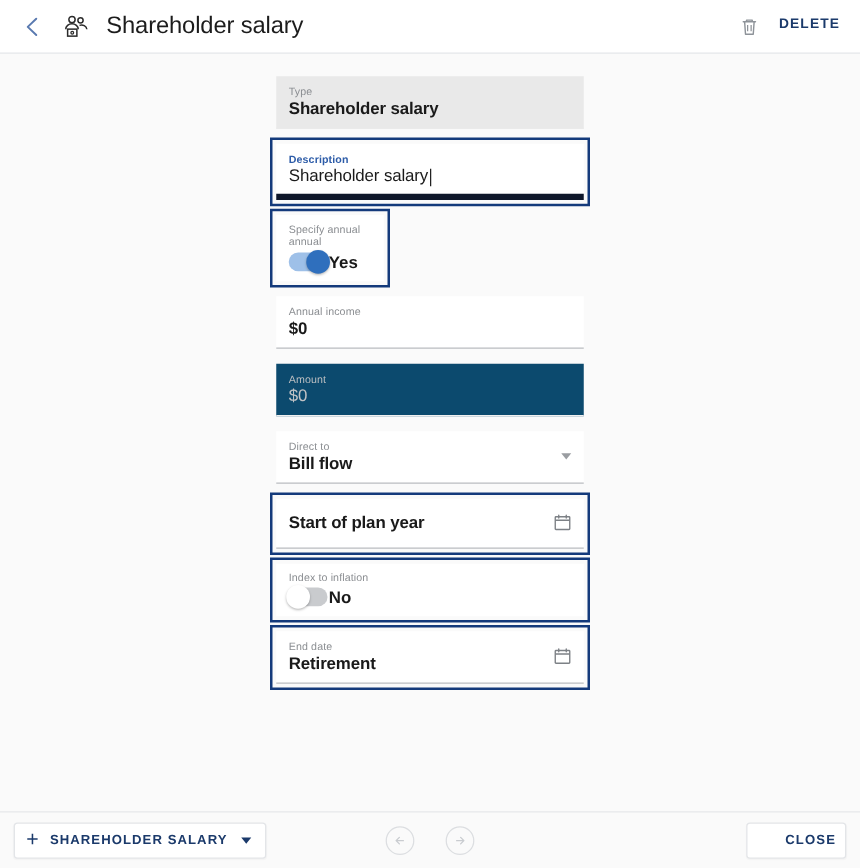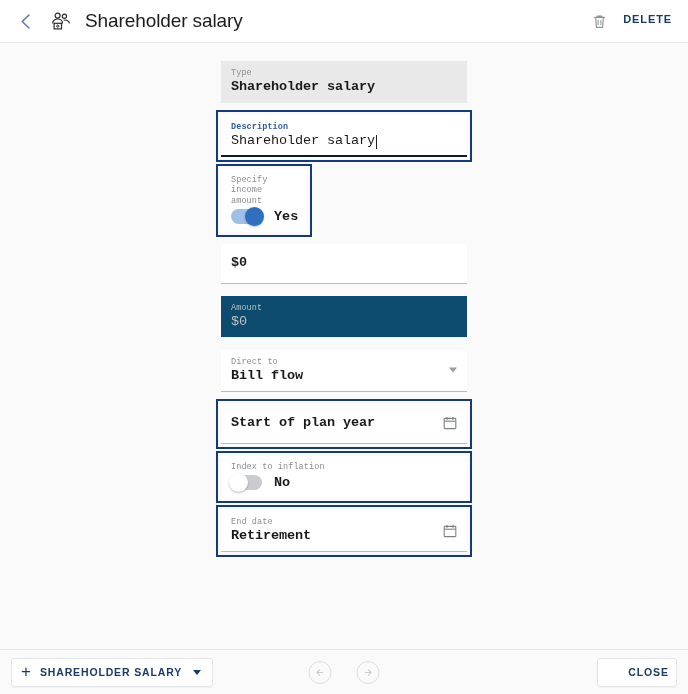--- a/index.html
+++ b/index.html
@@ -88,21 +88,20 @@
     right: 0;
     bottom: 45px;
     background: #fafafa;
     overflow: hidden;
   }
 
   .form-col {
     width: 256px;
     margin: 0 auto;
     padding-top: 12px;
-    font-family: Liberation Mono, monospace;
   }
 
   
   .field-wrap {
     padding: 3px;
     border: 2px solid transparent;
     margin-bottom: 2px;
   }
   .field-wrap.focused {
     border-color: #143a7b;
@@ -121,21 +120,21 @@
   }
   .field.grey {
     background: #e9e9e9;
     border-bottom: 1px solid #e9e9e9;
   }
   .field.disabled {
     background: #0c4a6e;
     border-bottom: 1px solid #f0f0f0;
   }
   .field.focused-underline {
-    border-bottom: 2px solid #0f172a;
+    border-bottom: 5px solid #0f172a;
     padding-bottom: 5px;
   }
 
   .field-label {
     font-size: 8.5px;
     color: #8a8d91;
     line-height: 1.2;
     margin-bottom: 1px;
     letter-spacing: 0.1px;
   }
@@ -181,21 +180,21 @@
   }
 
   
   .toggle-block {
     background: #ffffff;
     padding: 6px 10px 8px 10px;
   }
   .toggle-row {
     display: flex;
     align-items: center;
-    gap: 12px;
+    gap: 1px;
     margin-top: 3px;
   }
   .switch {
     width: 31px;
     height: 15px;
     border-radius: 8px;
     position: relative;
     flex: 0 0 auto;
     cursor: pointer;
   }
@@ -361,32 +360,33 @@
         <div class="field-value normalweight">
           <span>Shareholder salary</span>
             <span class="caret-text"></span>
         </div>
       </div>
     </div>
 
 
     <div class="field-wrap focused" style="width:96px;">
       <div class="toggle-block">
-        <div class="field-label">Specify income amount</div>
+        <div class="field-label">Specify annual annual</div>
         <div class="toggle-row">
           <span class="switch on">
               <span class="knob"></span>
             </span>
           <span class="toggle-value">Yes</span>
         </div>
       </div>
     </div>
 
     <div class="field-wrap">
       <div class="field">
+        <div class="field-label">Annual income</div>
         <div class="field-value">$0</div>
       </div>
     </div>
 
     <div class="field-wrap">
       <div class="field disabled">
         <div class="field-label faint">Amount</div>
         <div class="field-value faint">$0</div>
       </div>
     </div>

